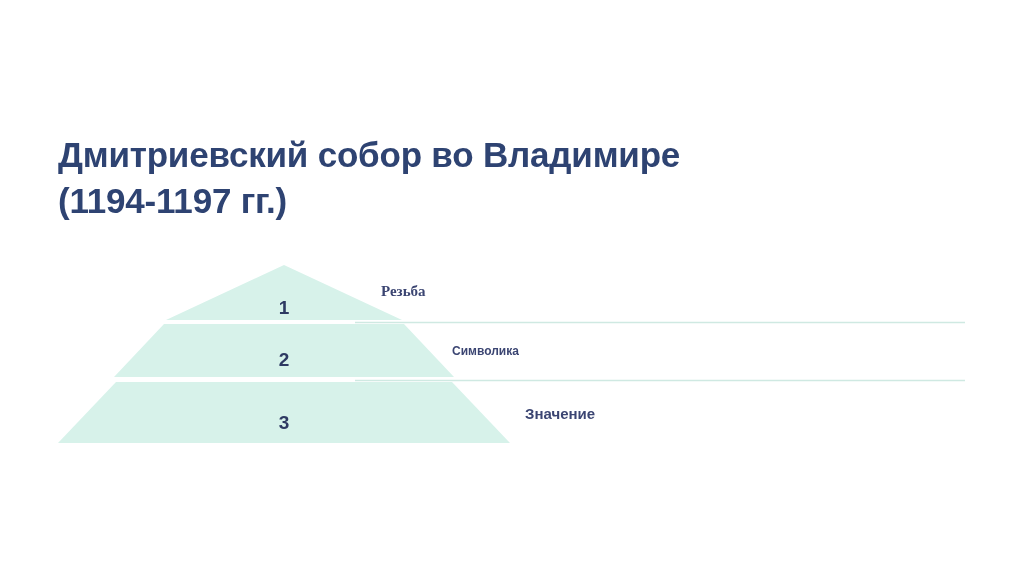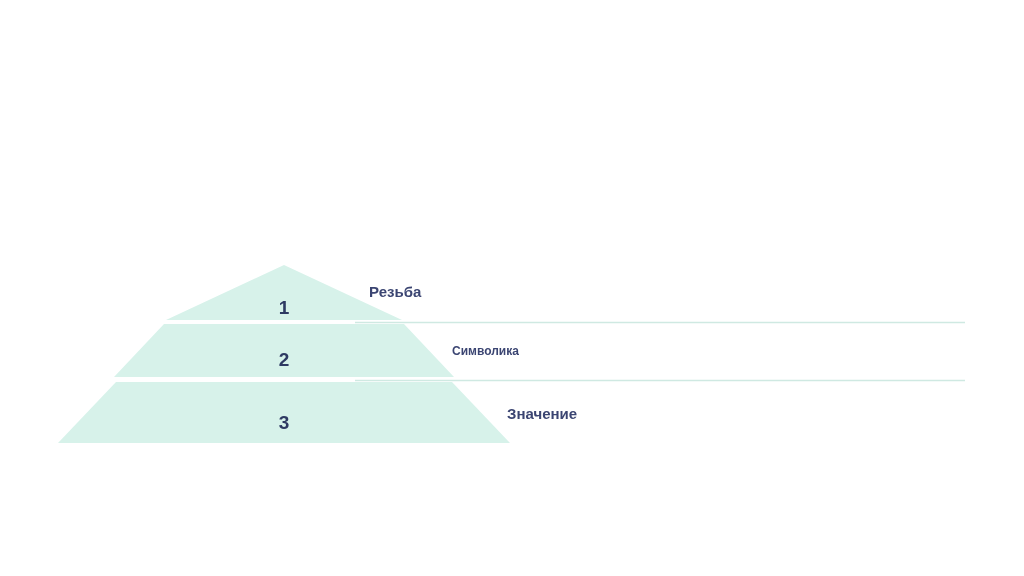--- a/index.html
+++ b/index.html
@@ -61,29 +61,31 @@
   .tier-number.n2 { left: 254px; top: 349px; }
   .tier-number.n3 { left: 254px; top: 412px; }
 
   
   .tier-label {
     position: absolute;
     font-weight: bold;
     color: #3b4572;
     white-space: nowrap;
   }
-  .tier-label.l1 { left: 369px; top: 283px; font-size: 15px; }
+  .tier-label.l1 { left: 381px; top: 283px; font-size: 15px; font-family: Liberation Serif, serif; }
   .tier-label.l2 { left: 452px; top: 344px; font-size: 12px; }
-  .tier-label.l3 { left: 507px; top: 405px; font-size: 15px; }
+  .tier-label.l3 { left: 525px; top: 405px; font-size: 15px; }
 </style>
 </head>
 <body>
 
 <div id="slide">
 
+  <div class="slide-title">Дмитриевский собор во Владимире
+(1194-1197 гг.)</div>
 
   <div class="diagram">
     <svg viewBox="0 0 1024 576" xmlns="http://www.w3.org/2000/svg" aria-hidden="true">
 
       <line x1="355" y1="322.5" x2="965" y2="322.5" stroke="#cfe9e2" stroke-width="1.6"></line>
       <line x1="355" y1="380.5" x2="965" y2="380.5" stroke="#cfe9e2" stroke-width="1.6"></line>
 
       <polygon points="58,443 510,443 452,382 116,382" fill="#d7f2ea"></polygon>
 
       <polygon points="114,377 454,377 404,324 164,324" fill="#d7f2ea"></polygon>

